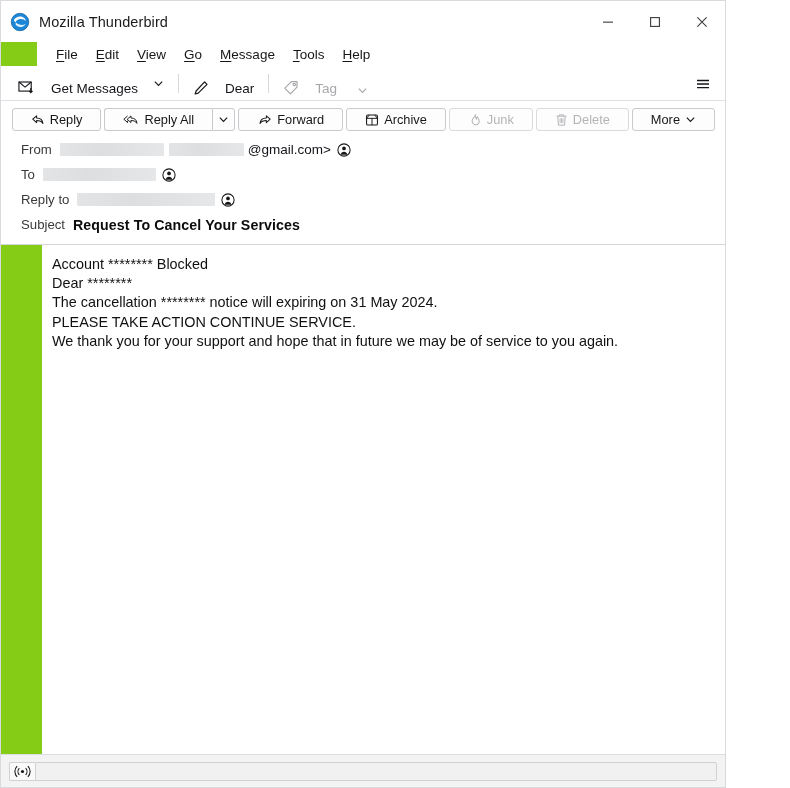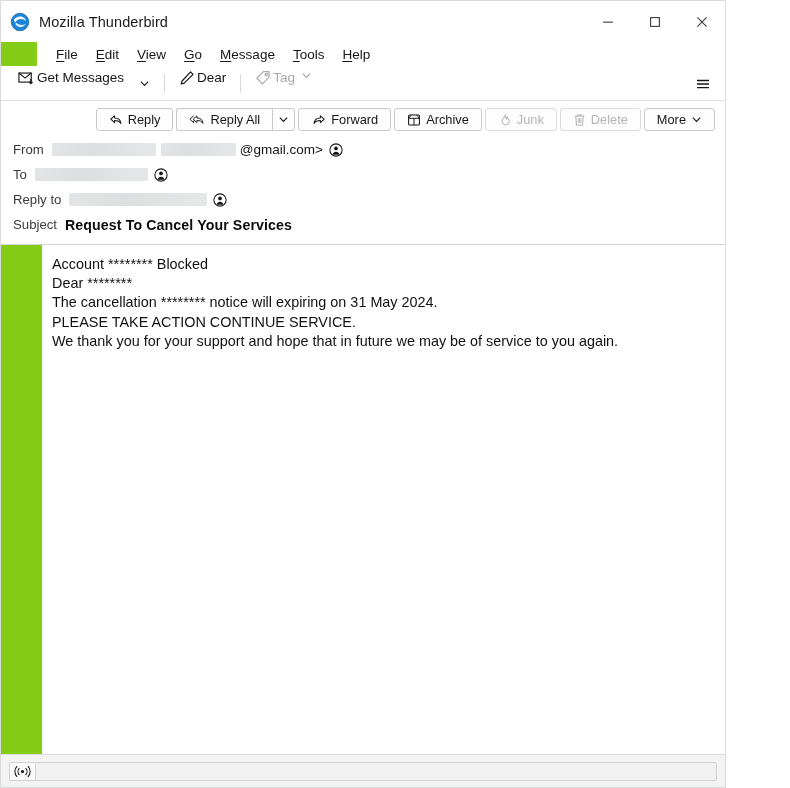--- a/index.html
+++ b/index.html
@@ -56,21 +56,21 @@
   
   .maintoolbar {
     height: 35px; flex: 0 0 35px;
     background: #ffffff;
     display: flex; align-items: center;
     padding: 0 8px 0 10px;
     position: relative;
     border-bottom: 1px solid #dfe0e3;
   }
   .mt-btn {
-    display: flex; align-items: flex-start; gap: 2px;
+    display: flex; align-items: flex-end; gap: 16px;
     height: 26px; padding: 0 7px;
     font-size: 13.5px; color: #15141a;
     border-radius: 3px; cursor: default; white-space: nowrap;
   }
   .mt-btn.disabled { color: #a8a8ac; }
   .mt-chev {
     display: flex; align-items: center; justify-content: center;
     width: 26px; height: 26px; border-radius: 3px; cursor: default;
   }
   .mt-sep {
@@ -91,36 +91,36 @@
     position: relative;
     flex: 0 0 auto;
   }
   .msgactions {
     display: flex; justify-content: flex-end; align-items: center;
     gap: 3px;
     padding: 7px 10px 6px 10px;
   }
   .act {
     display: flex; align-items: center; gap: 5px;
-    height: 23px; padding: 0 12px;
+    height: 23px; padding: 0 18px;
     border: 1px solid #c8cace;
     border-radius: 3px;
     background: #fdfdfd;
     font-size: 12.8px; color: #17171a;
     cursor: default; white-space: nowrap;
   }
   .act.disabled { color: #b4b4b8; border-color: #d9dbdf; background: #fdfdfd; }
   .act.grouped-left { border-top-right-radius: 0; border-bottom-right-radius: 0; border-right: none; }
   .act.grouped-right {
     border-top-left-radius: 0; border-bottom-left-radius: 0;
     padding: 0 5px;
   }
   .actgroup { display: flex; }
 
-  .hdrfields { padding: 0 10px 0 12px; }
+  .hdrfields { padding: 0 10px 0 12px; margin-left: 8px; }
   .hdrrow {
     display: flex; align-items: center;
     min-height: 25px;
   }
   .hdrlabel {
     font-size: 13.2px; color: #3a3a3d;
     flex: 0 0 auto; margin-right: 8px;
   }
   .hdrlabel.subject { color: #3a3a3d; }
   .hdrvalue {

